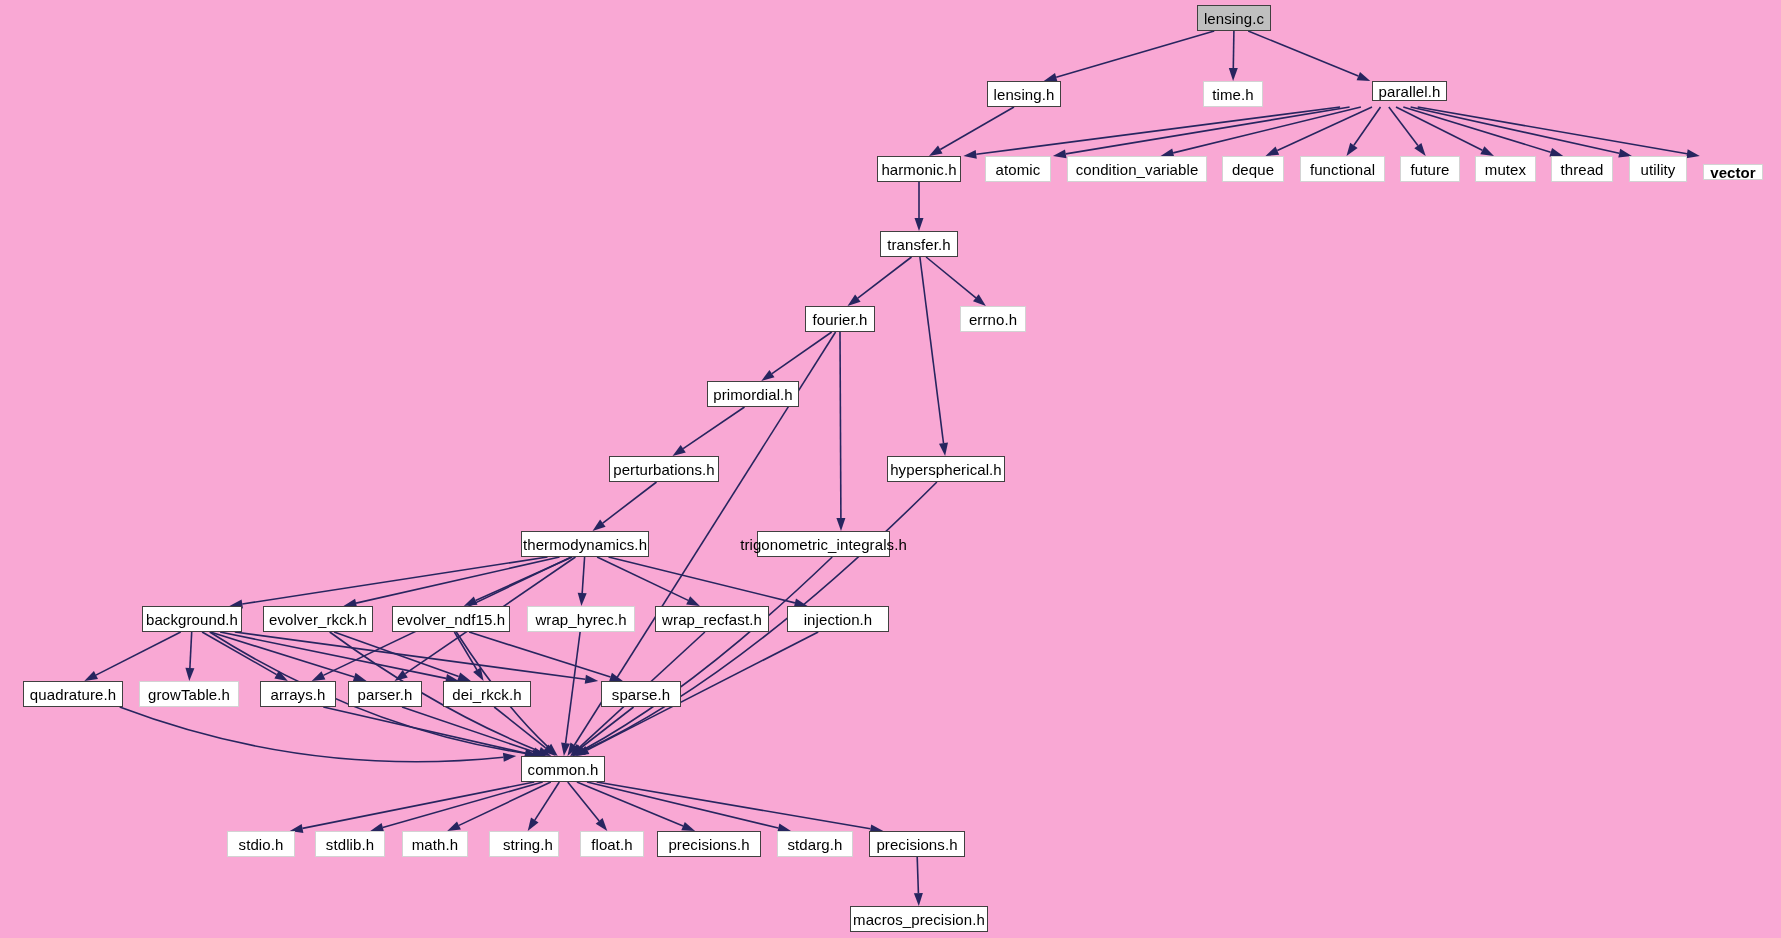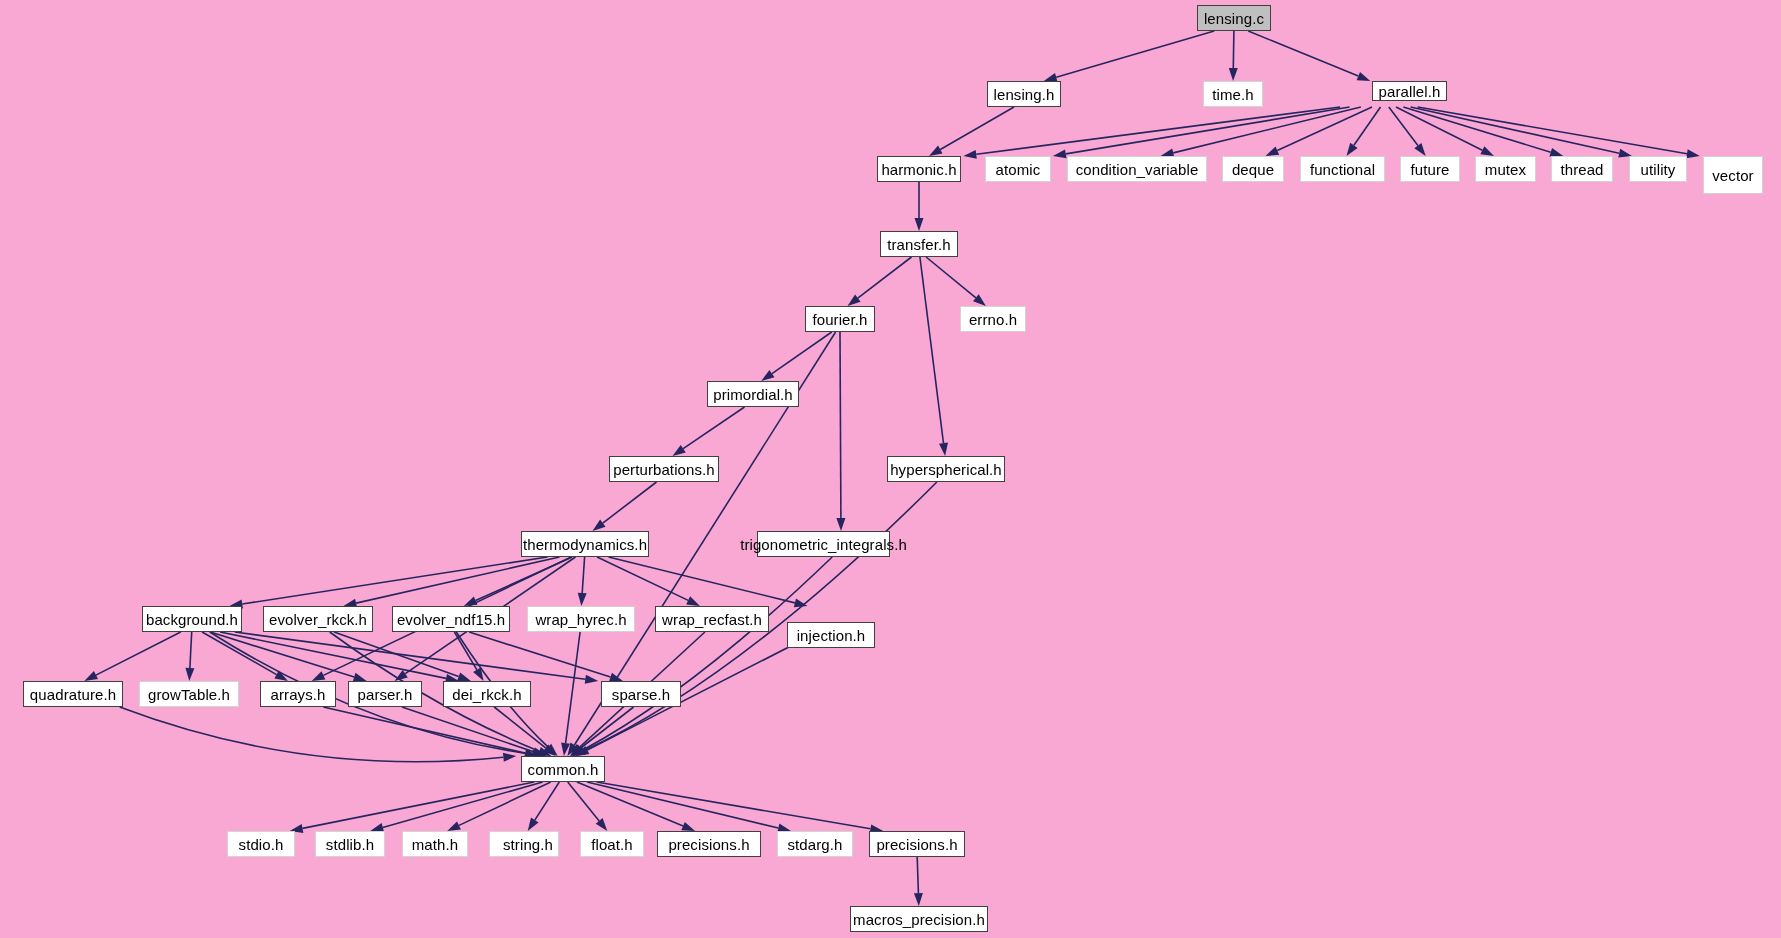--- a/index.html
+++ b/index.html
@@ -222,21 +222,21 @@
       </div>
       <div class="node-box" style="left: 1475px; top: 156px; width: 61px; height: 26px;">
         <span class="node-label">mutex</span>
       </div>
       <div class="node-box" style="left: 1551px; top: 156px; width: 62px; height: 26px;">
         <span class="node-label">thread</span>
       </div>
       <div class="node-box" style="left: 1629px; top: 156px; width: 58px; height: 26px;">
         <span class="node-label">utility</span>
       </div>
-      <div class="node-box" style="left: 1703px; top: 156px; width: 60px; height: 38px;">
+      <div class="node-box" style="left: 1703px; top: 164px; width: 60px; height: 16px; font-weight: bold;">
         <span class="node-label">vector</span>
       </div>
       <div class="node-box strong" style="left: 880px; top: 231px; width: 78px; height: 26px;">
         <span class="node-label">transfer.h</span>
       </div>
       <div class="node-box strong" style="left: 805px; top: 306px; width: 70px; height: 26px;">
         <span class="node-label">fourier.h</span>
       </div>
       <div class="node-box" style="left: 960px; top: 306px; width: 66px; height: 26px;">
         <span class="node-label">errno.h</span>
@@ -264,21 +264,21 @@
       </div>
       <div class="node-box strong" style="left: 392px; top: 606px; width: 118px; height: 26px;">
         <span class="node-label">evolver_ndf15.h</span>
       </div>
       <div class="node-box" style="left: 527px; top: 606px; width: 108px; height: 26px;">
         <span class="node-label">wrap_hyrec.h</span>
       </div>
       <div class="node-box strong" style="left: 655px; top: 606px; width: 114px; height: 26px;">
         <span class="node-label">wrap_recfast.h</span>
       </div>
-      <div class="node-box strong" style="left: 787px; top: 622px; width: 88px; height: 26px; text-align: right;">
+      <div class="node-box strong" style="left: 787px; top: 606px; width: 102px; height: 26px; text-align: right;">
         <span class="node-label">injection.h</span>
       </div>
       <div class="node-box strong" style="left: 23px; top: 681px; width: 100px; height: 26px;">
         <span class="node-label">quadrature.h</span>
       </div>
       <div class="node-box" style="left: 139px; top: 681px; width: 100px; height: 26px;">
         <span class="node-label">growTable.h</span>
       </div>
       <div class="node-box strong" style="left: 260px; top: 681px; width: 76px; height: 26px;">
         <span class="node-label">arrays.h</span>

